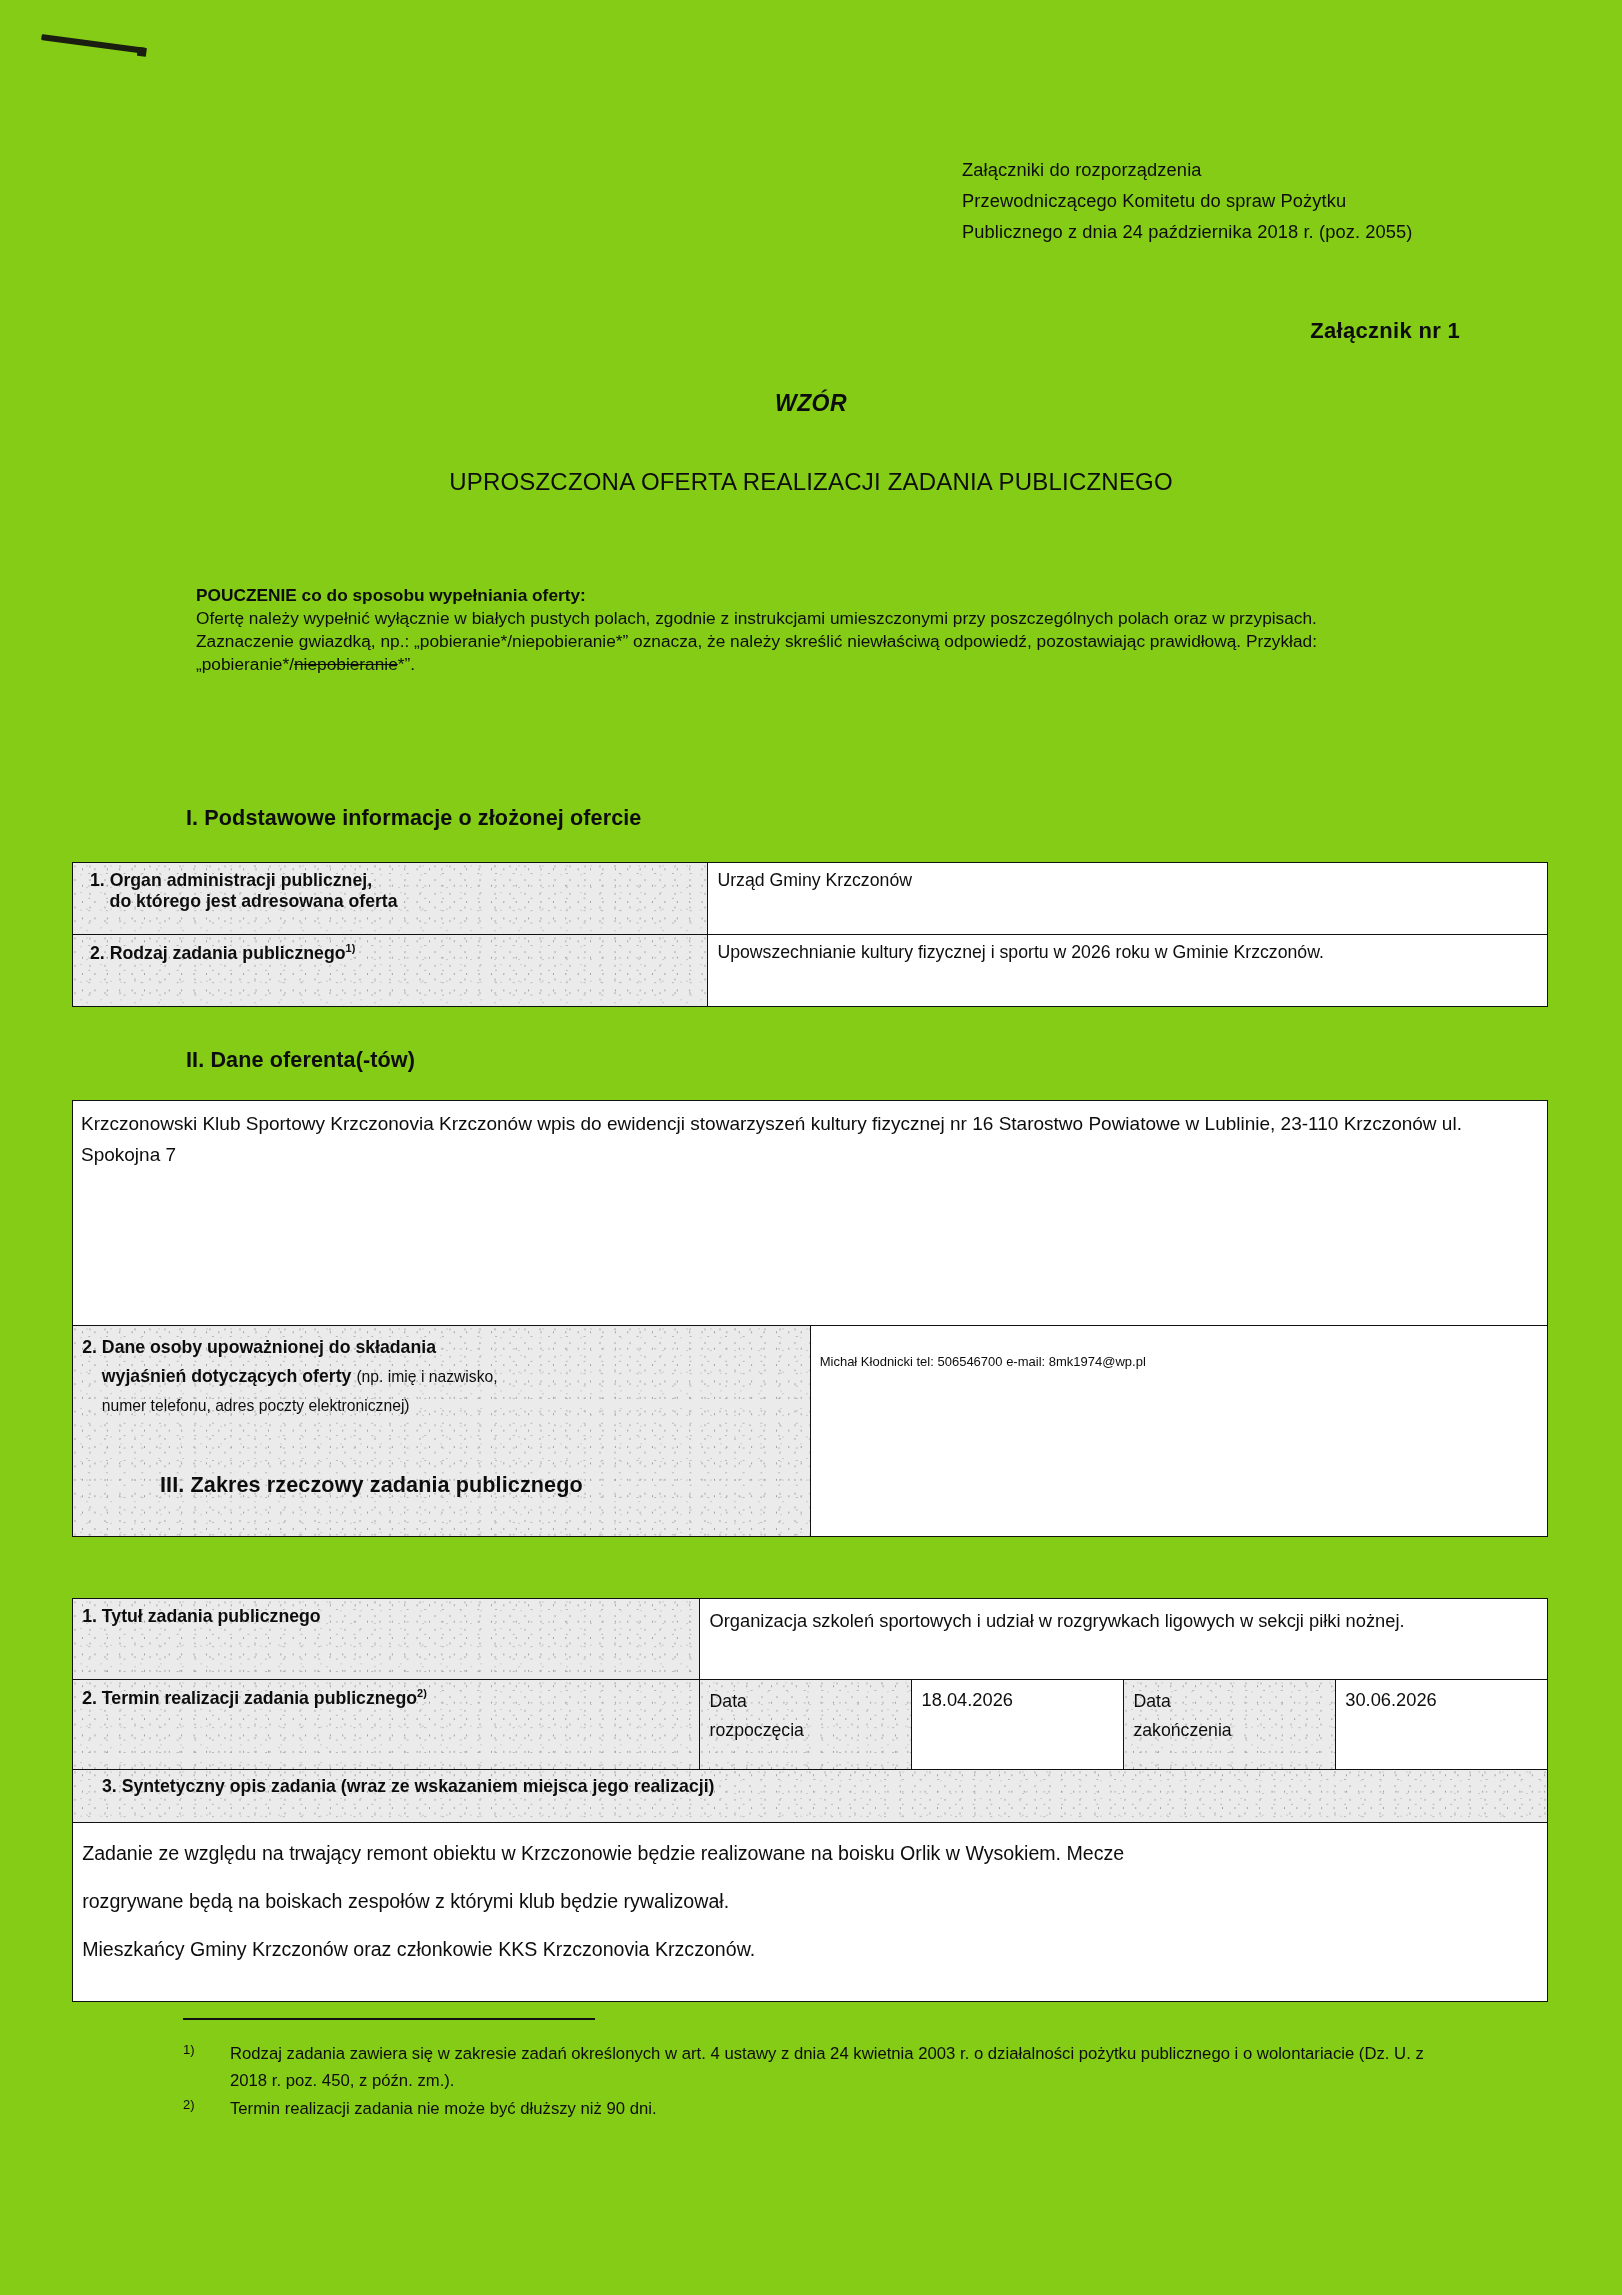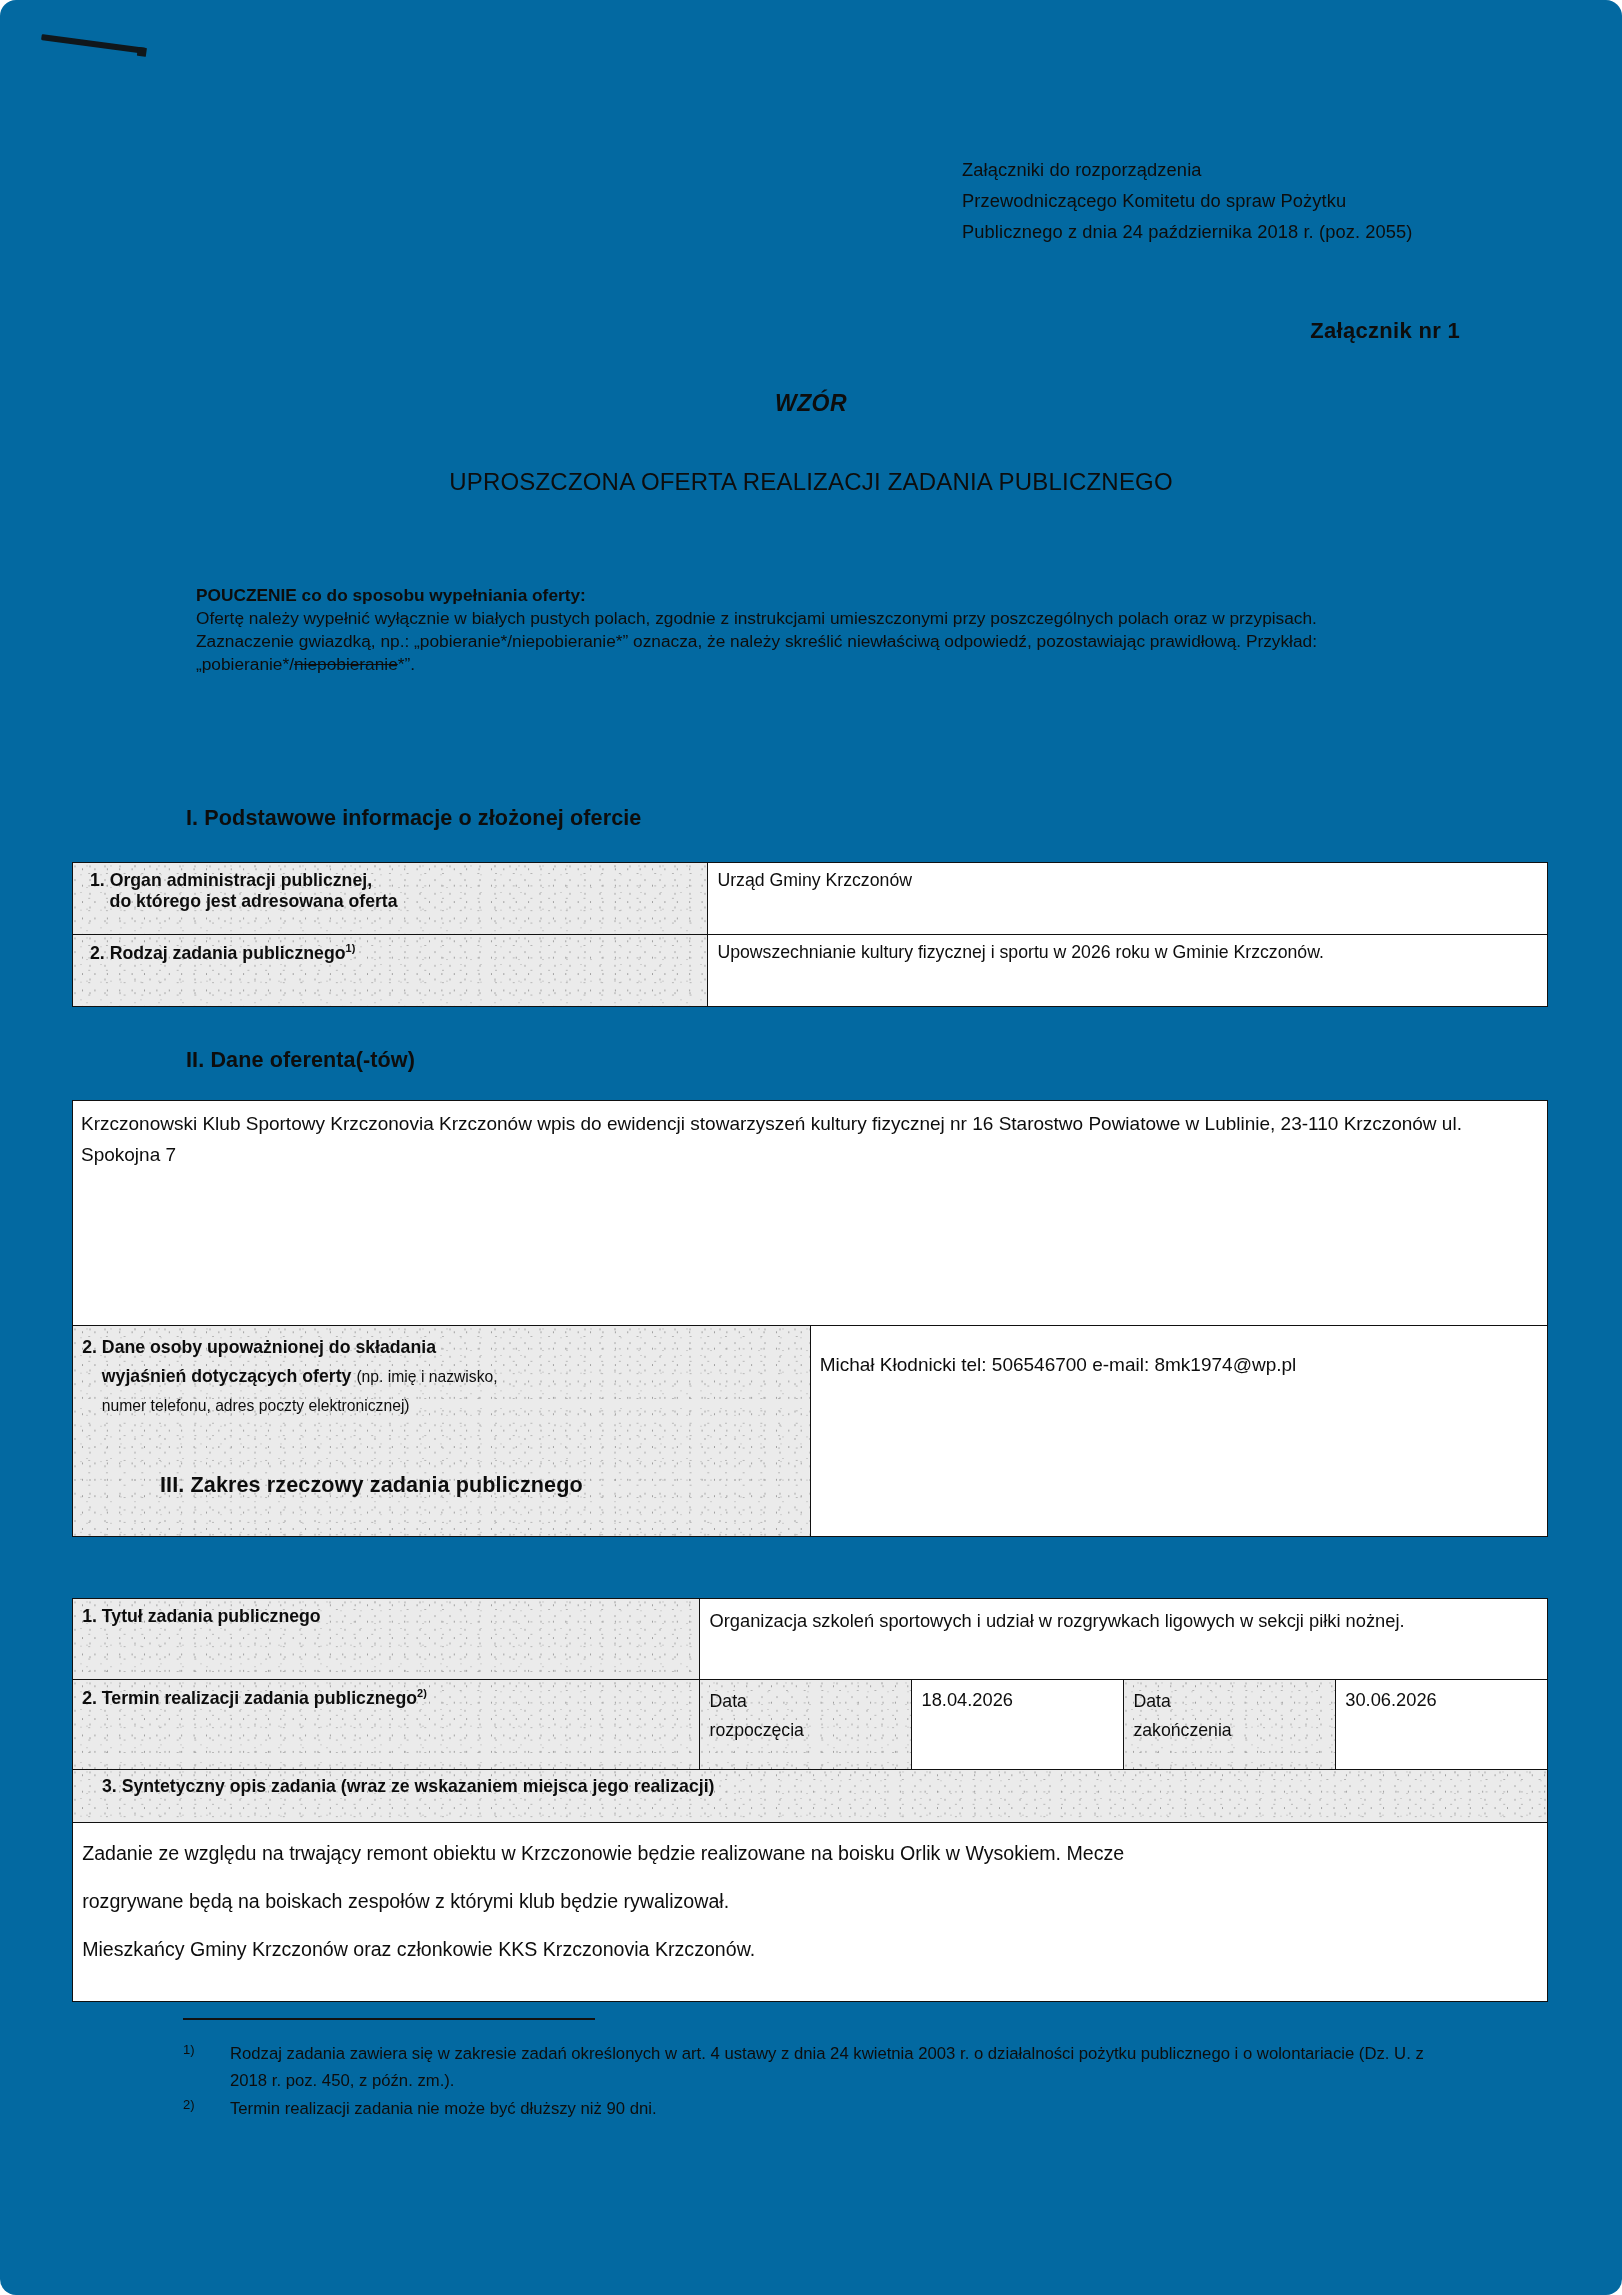--- a/index.html
+++ b/index.html
@@ -9,23 +9,22 @@
     background: #ffffff;
   }
   body {
     font-family: "Liberation Sans", sans-serif;
     color: #0d0d0d;
   }
   .page {
     position: relative;
     width: 1622px;
     height: 2295px;
-    background: #0369a1;
+    background: #84cc16;
     overflow: hidden;
-    border-radius: 16px;
   }
 
   
   .scan-mark {
     position: absolute;
     left: 41px;
     top: 41px;
     width: 105px;
     height: 5.9px;
     background: #111;
@@ -136,21 +135,21 @@
   #tbl-i td { height: 58px; }
   #tbl-i .lbl { width: 608px; }
   #tbl-i .l-ind { padding-left: 17px; }
   .lbl-line2 { padding-left: 19.6px; display: block; }
 
   
   #tbl-ii { left: 72px; top: 1100px; width: 1476px; }
   #tbl-ii .hdr-row td { padding: 11.8px 10.5px 13px 14.4px; font-size: 18.3px; line-height: 29px; }
   #tbl-ii .free-row td { height: 211px; font-size: 19px; line-height: 31px; padding-left: 8px; }
   #tbl-ii .pers-lbl { width: 608px; font-size: 17.7px; line-height: 29px; }
-  #tbl-ii .pers-val { font-size: 19px; padding-top: 28px; }
+  #tbl-ii .pers-val { font-size: 13px; padding-top: 28px; }
   #tbl-ii .pers-row td { height: 175px; }
   .lbl-sub { font-weight: normal; font-size: 15.7px; }
 
   
   #tbl-iii { left: 72px; top: 1598px; width: 1476px; }
   #tbl-iii .c-lbl   { width: 608px; }
   #tbl-iii .c-dlbl  { width: 118px; }
   #tbl-iii .c-dval  { width: 251px; }
   #tbl-iii .r-title td { height: 67px; }
   #tbl-iii .r-term  td { height: 73px; }

